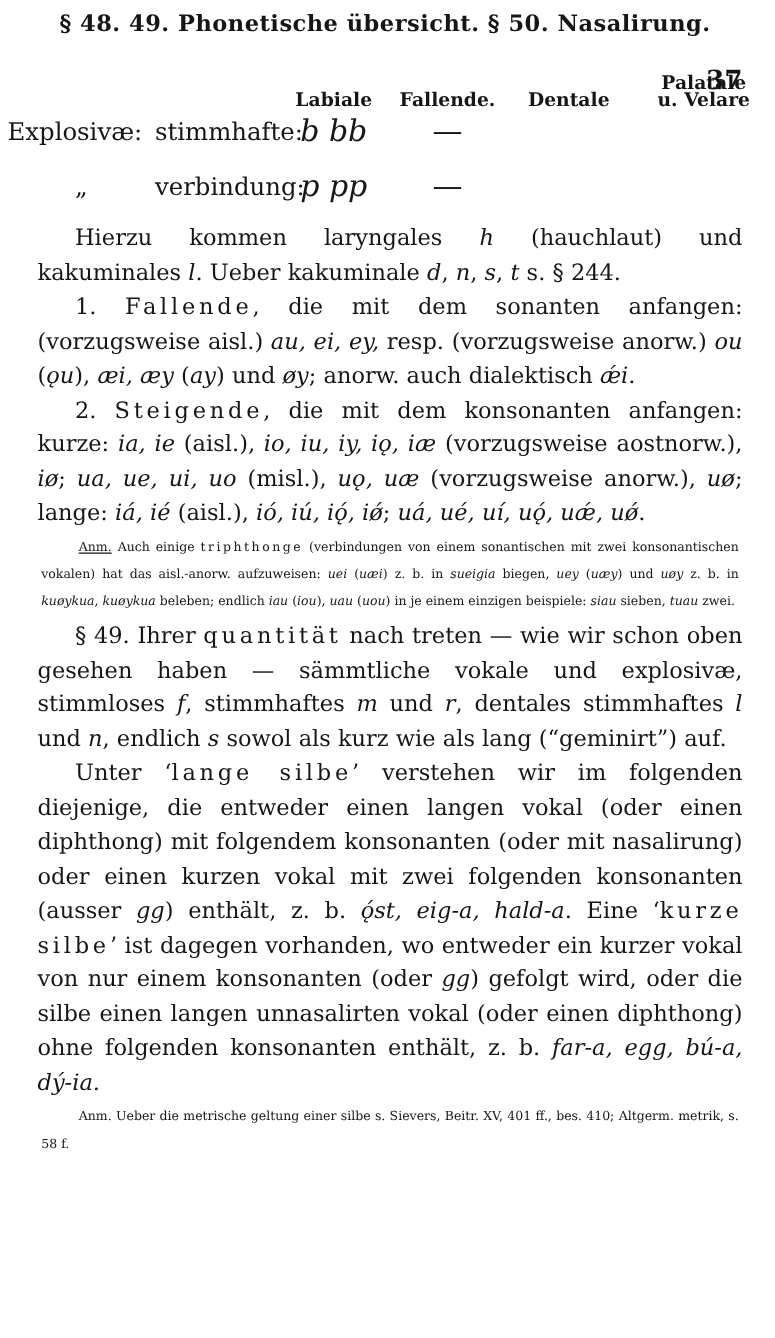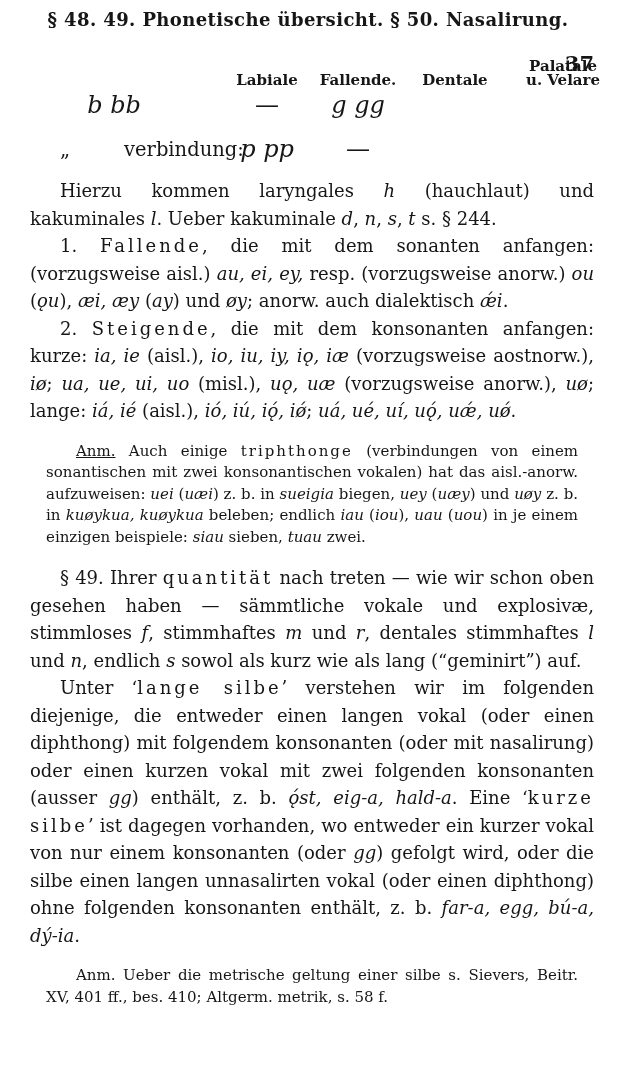--- a/index.html
+++ b/index.html
@@ -48,22 +48,22 @@
   .tlabel .l2{text-align:left;}
   .tlabel.second .l1{text-align:center;}
   .dash{font-style:normal;}
   
   .textcol{padding:0 26px 16px 30px;}
   p.body{
     font-size:18px;line-height:27.5px;text-align:justify;
     margin:0;
   }
   p.small{
-    font-size:15px;line-height:21.5px;text-align:justify;
-    margin:16px;
+    font-size:10px;line-height:21.5px;text-align:justify;
+    margin:3px;
   }
   .ind{text-indent:30px;}
   .mt-a{margin-top:13px;}
   .mt-b{margin-top:10px;}
   .mt-c{margin-top:5px;}
   .it{font-style:italic;}
   .sperr{letter-spacing:3px;}
   p.small .sperr{letter-spacing:2px;}
   .ul{text-decoration:underline;}
 </style>
@@ -80,23 +80,26 @@
   <div class="ptable">
     <div class="trow thead">
       <div class="th"></div>
       <div class="th">Labiale</div>
       <div class="th">Fallende.</div>
       <div class="th">Dentale</div>
       <div class="th">Palatale
 u. Velare</div>
     </div>
     <div class="trow trow1">
+      <div class="tlabel">
+        <span class="l1">Explosivæ:</span>
+        <span class="l2">stimmhafte:</span>
+      </div>
       <div class="tcell">b bb</div>
       <div class="tcell dash">—</div>
-      <div class="tcell">g gg</div>
     </div>
     <div class="trow trow2">
       <div class="tlabel second">
         <span class="l1">„</span>
         <span class="l2">verbindung:</span>
       </div>
       <div class="tcell">p pp</div>
       <div class="tcell dash">—</div>
     </div>
   </div>

